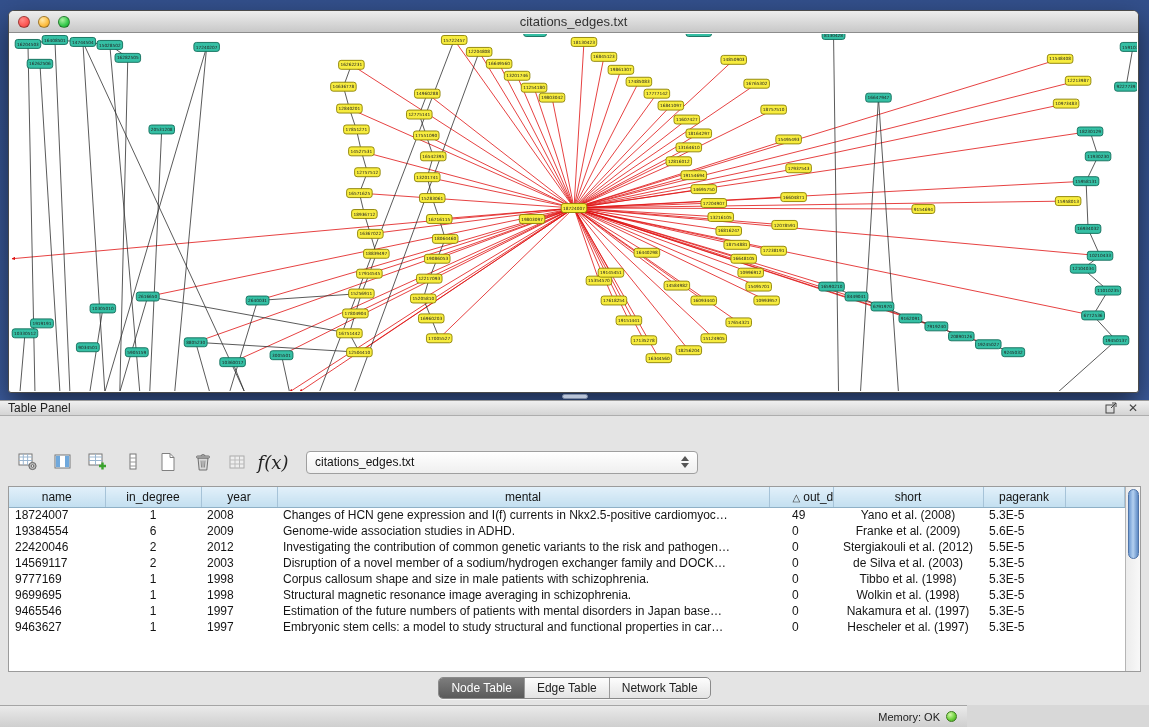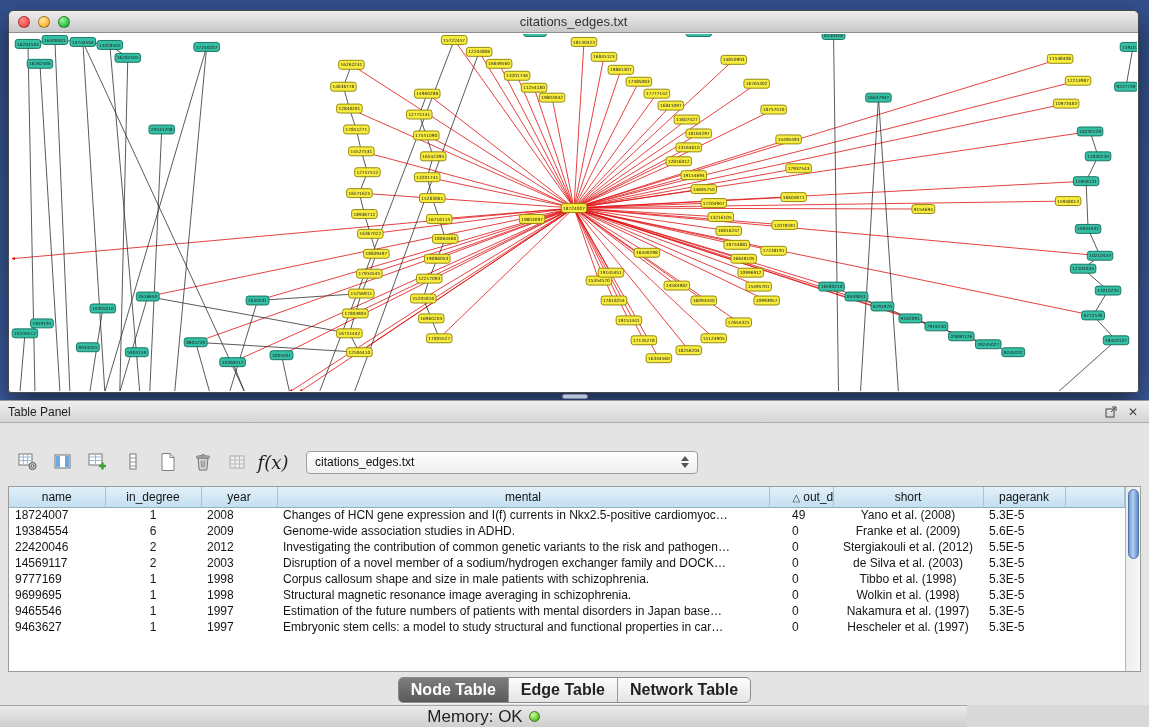--- a/index.html
+++ b/index.html
@@ -23,21 +23,21 @@
   .canvas { position:absolute; top:23px; left:1px; right:1px; bottom:1px;
     background:#fff; overflow:hidden; }
   .canvas svg { width:100%; height:100%; display:block; }
 
   .splitter-grip { position:absolute; left:50%; top:394px; transform:translateX(-50%);
     width:26px; height:5px; border-radius:3px; background:#B9C4D8; border:1px solid #7c8aa5; }
 
   
   .table-panel { position:absolute; top:400px; left:0; width:1149px; height:305px;
     background:#E4E4E4; border-top:1px solid #9a9a9a; }
-  .panel-header { height:22px; background:linear-gradient(#EFEFEF,#D4D4D4);
+  .panel-header { height:15px; background:linear-gradient(#EFEFEF,#D4D4D4);
     border-bottom:1px solid #ADADAD; display:flex; align-items:center;
     padding:0 8px; font-size:12px; color:#222; }
   .panel-header .ph-title { flex:1; }
   .ph-icon { width:16px; height:15px; display:flex; align-items:center; justify-content:center;
     color:#444; font-size:12px; margin-left:6px; cursor:default; }
 
   .toolbar { position:absolute; top:45px; left:14px; right:14px; height:32px;
     display:flex; align-items:center; gap:7px; }
   .tool-btn { width:28px; height:28px; border:0; background:transparent; border-radius:4px;
     display:flex; align-items:center; justify-content:center; }
@@ -74,30 +74,30 @@
   .sort-tri { font-size:10px; margin-right:3px; color:#333; }
 
   .vscroll { position:absolute; top:0; right:0; bottom:0; width:15px;
     background:linear-gradient(90deg,#ECECEC,#F8F8F8); border-left:1px solid #B5B5B5; }
   .vthumb { position:absolute; top:2px; left:2px; width:11px; height:70px; border-radius:6px;
     background:linear-gradient(90deg,#6F9BD2,#B3D0F0 45%,#5D8AC4); border:1px solid #4F74A8; }
 
   .tabs-row { position:absolute; top:276px; left:0; right:0; display:flex; justify-content:center; }
   .seg { display:flex; border:1px solid #8a8a8a; border-radius:5px; overflow:hidden;
     background:linear-gradient(#FDFDFD,#E4E4E4); box-shadow:0 1px 0 rgba(255,255,255,.7); }
-  .seg button { border:0; background:transparent; padding:3px 12px; font-size:16px;
-    color:#222; border-right:1px solid #9a9a9a; font-family:inherit;font-weight:bold; }
+  .seg button { border:0; background:transparent; padding:3px 12px; font-size:12px;
+    color:#222; border-right:1px solid #9a9a9a; font-family:inherit; }
   .seg button:last-child { border-right:0; }
   .seg button.active { background:linear-gradient(#7d7d7d,#5a5a5a); color:#fff; }
 
   
   .status-bar { position:absolute; top:705px; left:0; width:967px; height:22px;
     background:linear-gradient(#EAEAEA,#CFCFCF); border-top:1px solid #A5A5A5;
-    display:flex; align-items:center; justify-content:center; padding:0 10px;
-    font-size:17px; color:#222; }
+    display:flex; align-items:center; justify-content:flex-end; padding:0 10px;
+    font-size:11px; color:#222; }
   .mem-dot { width:11px; height:11px; border-radius:50%; margin-left:6px;
     background:radial-gradient(circle at 35% 30%, #D2F7A8, #6FD23E 55%, #3E9A1E);
     border:1px solid #3C7A1D; }
 </style>
 </head>
 <body>
 
 <div class="desktop">
   <div class="mac-window">
     <div class="titlebar">

